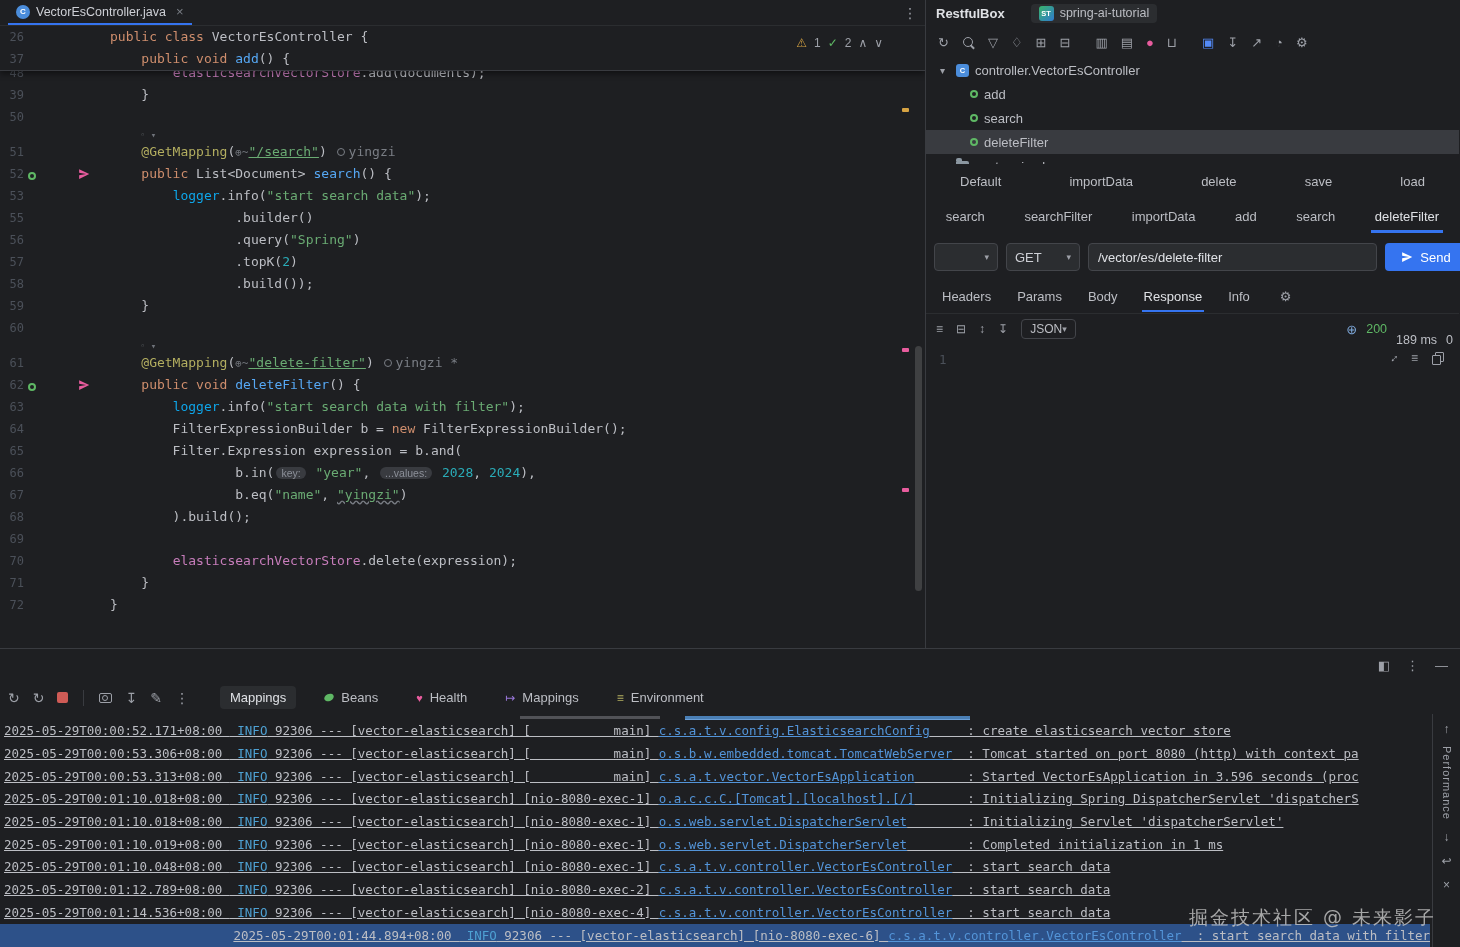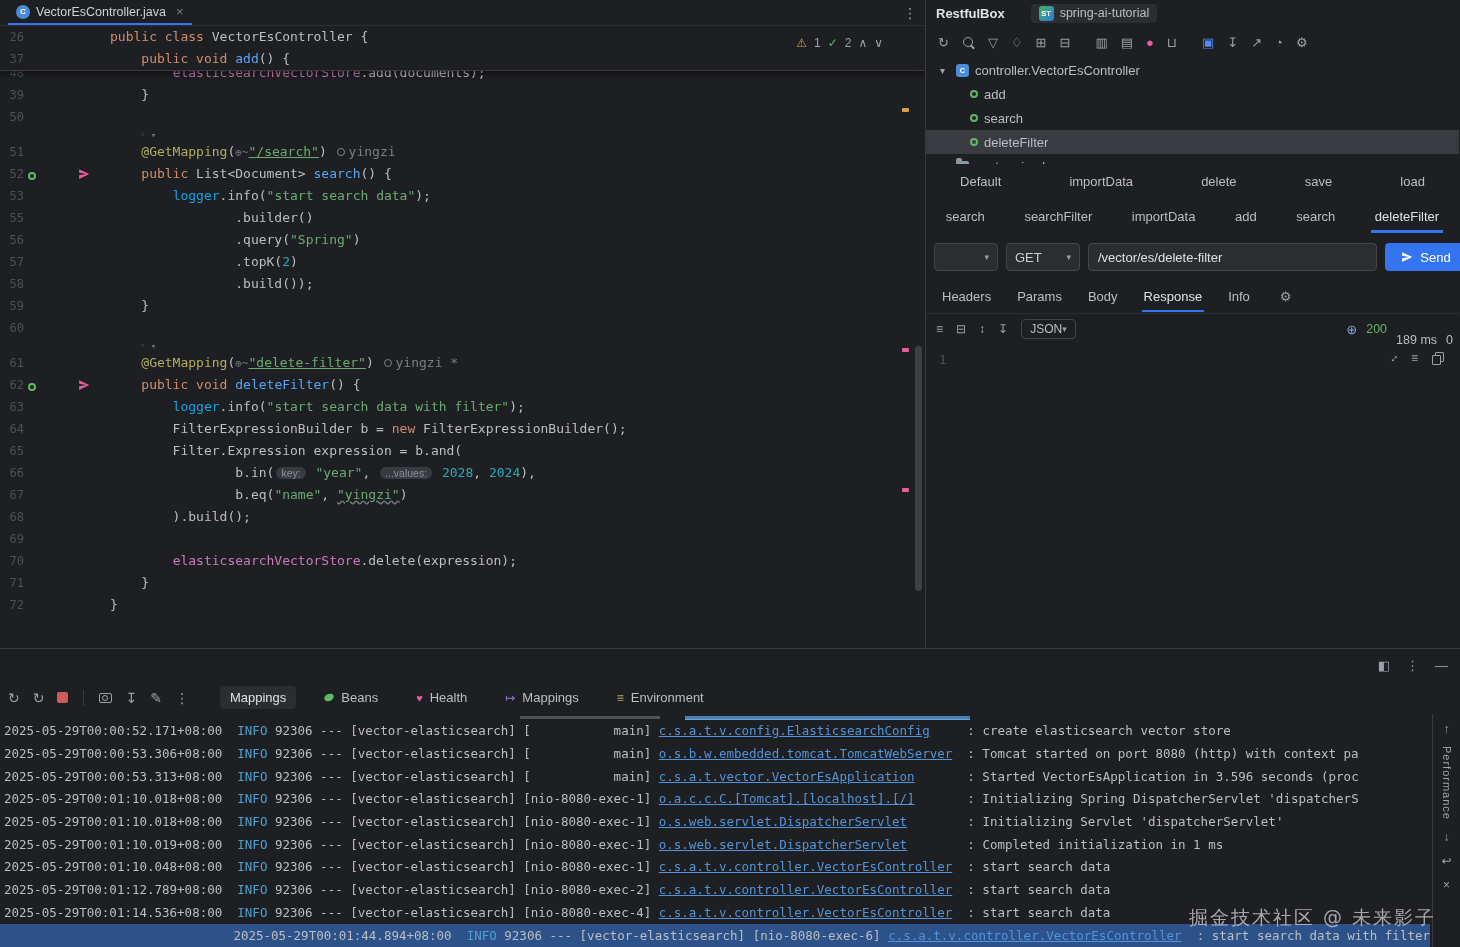--- a/index.html
+++ b/index.html
@@ -109,21 +109,21 @@
   .ic-bean{width:10px;height:7px;background:#5fb865;border-radius:50%;transform:rotate(-25deg);display:inline-block}
   .ic-health{color:#e85c9e;font-size:11px}
   .ic-mappings{color:#9876d8;font-size:12px}
   .ic-environment{color:#b3ae60;font-size:12px}
   .log-area { flex:1; position:relative; overflow:hidden; padding-right:30px; }
   .clipstrip { height:6px; position:relative; overflow:hidden; }
   .cb1{position:absolute;left:520px;bottom:1px;width:140px;height:3px;background:#9da0a8;opacity:.4}
   .cb2{position:absolute;left:685px;bottom:0;width:285px;height:4px;background:#4a7fb5;border-bottom:1px solid #6ba0d8}
   .lrow { height:22.7px; display:flex; align-items:center; padding-left:4px; }
   .lrow.sel { background:#2d5189;justify-content:flex-end; }
-  .ltext { font:12.5px/22px "DejaVu Sans Mono","Liberation Mono",monospace; white-space:pre; }
+  .ltext { font:12.5px/22px "DejaVu Sans Mono","Liberation Mono",monospace; white-space:pre;text-decoration:underline; }
   .tk-ct{color:#bcbec4} .tk-lvl{color:#4ea1d3}
   .tk-lg{color:#5394d8;text-decoration:underline}
   .right-strip { position:absolute; right:0; top:33px; bottom:0; width:28px; border-left:1px solid #393b40; background:#1e1f22; display:flex; flex-direction:column; align-items:center; padding-top:8px; gap:10px; color:#9da0a8; font-size:12px; z-index:4; }
   .vlabel { writing-mode:vertical-lr; font-size:11px; color:#9da0a8; letter-spacing:1px; }
   .watermark { position:absolute; right:24px; bottom:16px; font-size:19px; color:#c9c9c9; opacity:.8; letter-spacing:2px; z-index:5; font-family:"DejaVu Sans",sans-serif; }
 </style>
 </head>
 <body>
 
 <div class="app">

